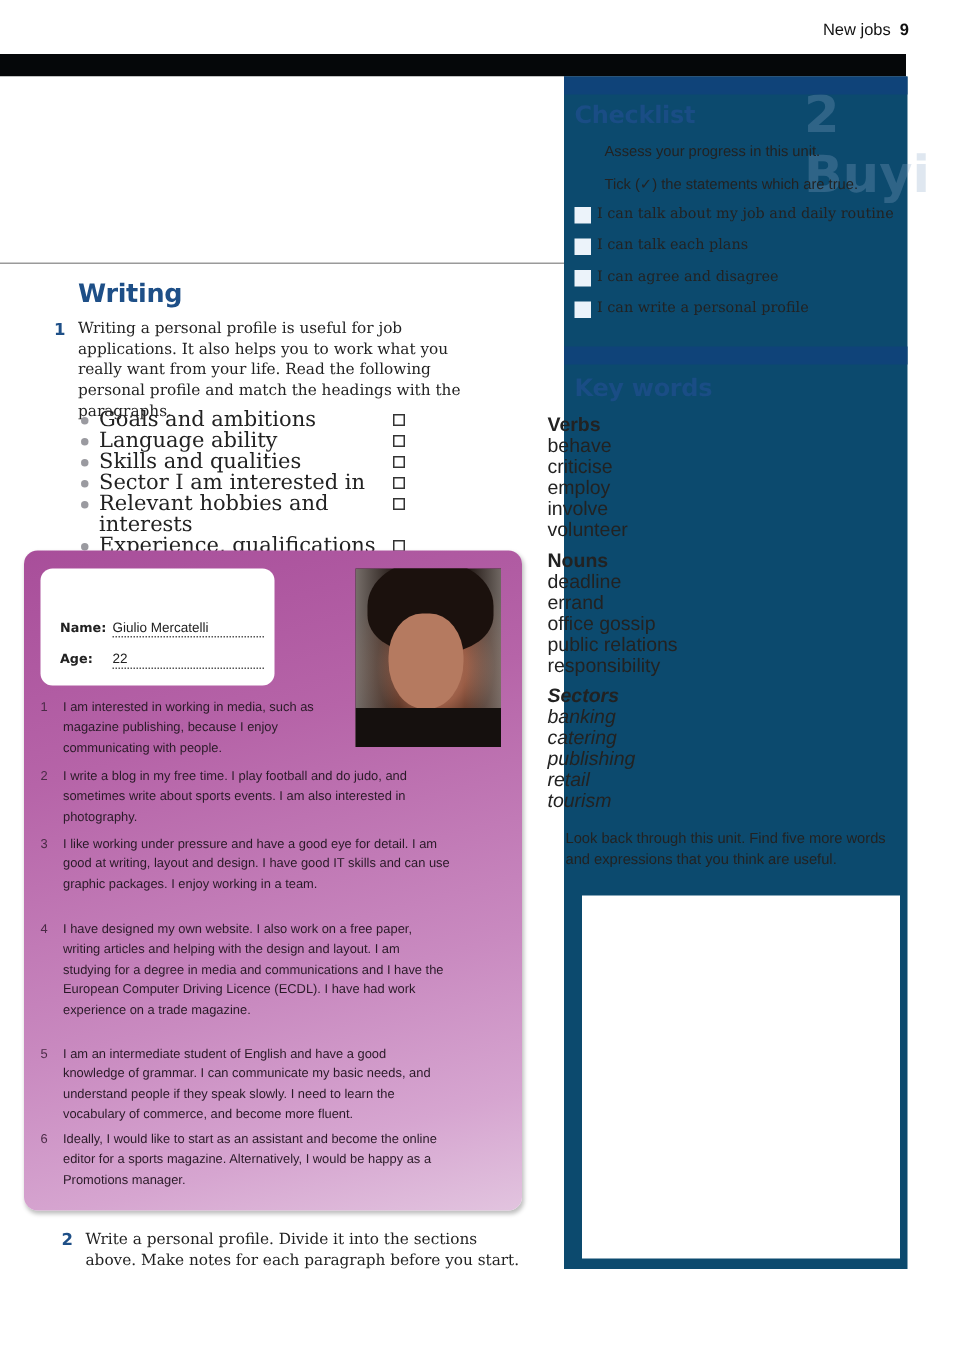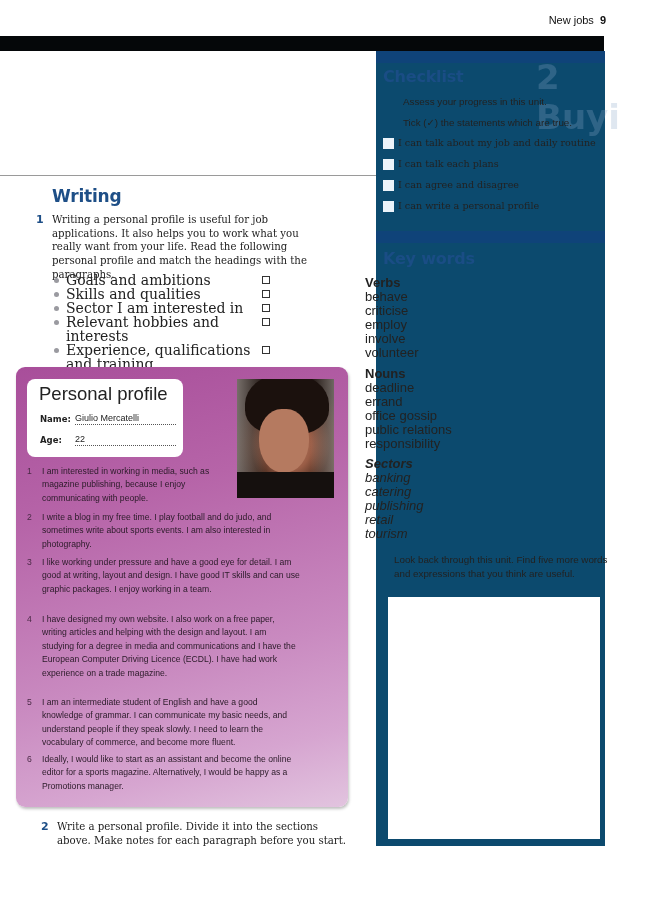--- a/index.html
+++ b/index.html
@@ -58,21 +58,21 @@
   .chk-title { top: 67px; }
   .kw-title { top: 249px; }
   .sans { position: absolute; left: 403px; font-family: "Liberation Sans", sans-serif; font-size: 9.8px; color: #222; }
   .chk-item { position: absolute; left: 383px; height: 14px; }
   .chk-item .cbox { position: absolute; left: 0; top: 0; width: 11px; height: 11px; background: #ecf3fa; }
   .chk-item .ctext { position: absolute; left: 15px; top: -1px; white-space: nowrap; font-family: "DejaVu Serif", serif; font-size: 9.6px; color: #222; }
 
   .kw-group { position: absolute; left: 365px; font-family: "Liberation Sans", sans-serif; font-size: 13px; line-height: 14px; color: #222; }
   .kw-group .head { font-weight: bold; }
 
-  .look-back { position: absolute; left: 394px; top: 553px; width: 215px; font-family: "Liberation Sans", sans-serif; font-size: 9.8px; line-height: 14px; color: #222; }
+  .look-back { position: absolute; left: 377px; top: 553px; width: 215px; font-family: "Liberation Sans", sans-serif; font-size: 9.8px; line-height: 14px; color: #222; }
   .notes-box { position: absolute; left: 388px; top: 597px; width: 212px; height: 242px; background: #ffffff; }
 </style>
 </head>
 <body>
 
 <div class="running-head">
   <span>New jobs</span><span class="pg">9</span>
 </div>
 
 <div class="top-bar"></div>
@@ -82,30 +82,30 @@
   <h2>Writing</h2>
 </div>
 
 <div class="ex ex1">
   <span class="num">1</span>
   <span>Writing a personal profile is useful for job applications. It also helps you to work what you really want from your life. Read the following personal profile and match the headings with the paragraphs.</span>
 </div>
 
 <ul class="bullets">
   <li><span class="dot"></span><span>Goals and ambitions</span><span class="box"></span></li>
+  <li><span class="dot"></span><span>Language ability</span><span class="box"></span></li>
   <li><span class="dot"></span><span>Skills and qualities</span><span class="box"></span></li>
   <li><span class="dot"></span><span>Sector I am interested in</span><span class="box"></span></li>
   <li><span class="dot"></span><span>Relevant hobbies and interests</span><span class="box"></span></li>
   <li><span class="dot"></span><span>Experience, qualifications and training</span><span class="box"></span></li>
 </ul>
 
 <div class="profile-panel"></div>
 
 <div class="profile-card">
-  <div class="title">Personal profile</div>
   <div class="lbl" style="top:35px;left:13px;">Name:</div>
   <div class="val" style="top:34px;left:48px;width:101px;">Giulio Mercatelli</div>
   <div class="lbl" style="top:56px;left:13px;">Age:</div>
   <div class="val" style="top:55px;left:48px;width:101px;">22</div>
 </div>
 
 <div class="photo">
   <div class="bg-light"></div>
   <div class="hair"></div>
   <div class="face"></div>

